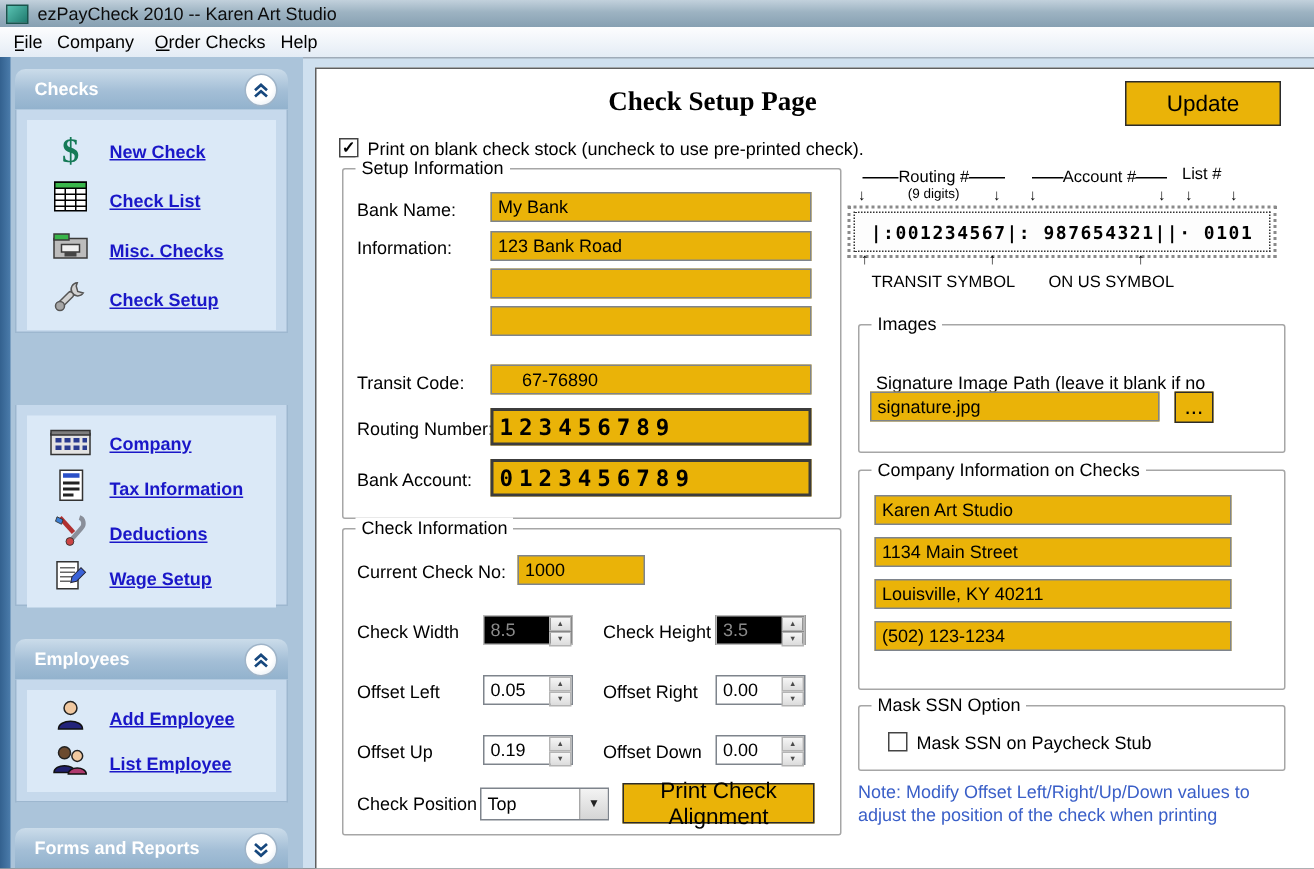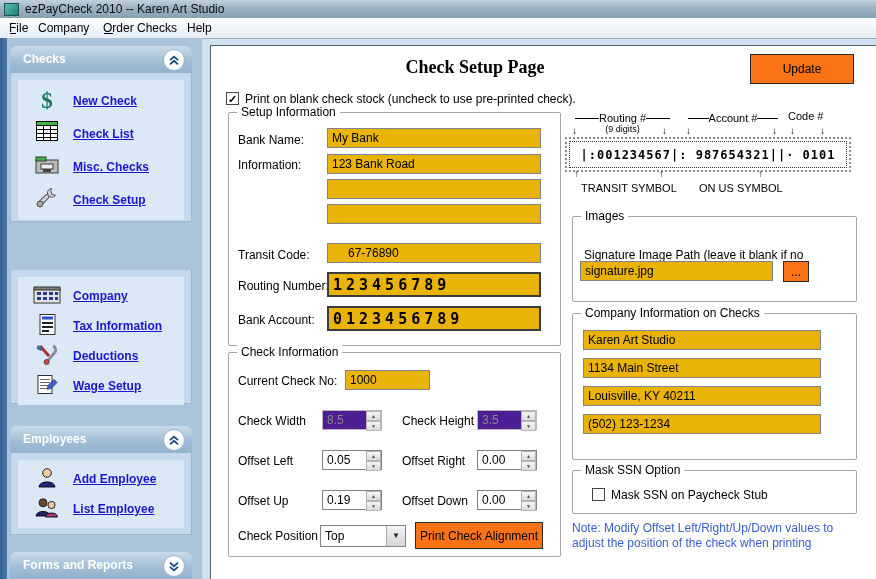--- a/index.html
+++ b/index.html
@@ -29,33 +29,33 @@
   .spanel{left:10px;width:182px;background:#c6d9ec;border:1px solid #9db7cf;border-top:none;box-sizing:border-box;}
   .sinner{margin:7px;background:#dbe9f7;padding:4px 0;}
   .srow{height:33px;display:flex;align-items:center;padding-left:12px;gap:9px;cursor:pointer;}
   .srow.h30{height:30px;}
   .sicon{width:34px;text-align:center;flex:0 0 34px;}
   .link{font-size:12px;font-weight:bold;color:#1a17c8;text-decoration:underline;white-space:nowrap;}
   
   .panel{left:210px;top:45px;width:700px;height:560px;background:#fff;border:1px solid #5f5f5f;}
   .ptitle{left:295px;top:57px;width:360px;text-align:center;font-family:"Liberation Serif",serif;
           font-weight:bold;font-size:18px;color:#000;}
-  .btn{background:#f97316;border:1.5px solid #2b2b2b;font-size:12px;color:#000;text-align:center;cursor:pointer;
+  .btn{background:#eab308;border:1.5px solid #2b2b2b;font-size:15px;color:#000;text-align:center;cursor:pointer;
        display:flex;align-items:center;justify-content:center;box-sizing:border-box;font-family:"Liberation Sans",sans-serif;}
   .lbl{font-size:12px;color:#000;white-space:nowrap;}
   .cb{width:13px;height:13px;background:#fff;border:1px solid #444;font-size:11px;font-weight:bold;
       line-height:12px;text-align:center;color:#000;cursor:pointer;box-sizing:border-box;}
   .grp{border:1px solid #a6a6a6;border-radius:2px;}
   .grpTitle{position:absolute;top:-8px;left:8px;background:#fff;padding:0 4px;font-size:12px;color:#000;white-space:nowrap;}
   .inp{border:1px solid #7e848c;background:#eab308;font-size:12px;font-family:"Liberation Sans",sans-serif;
        padding:1px 4px;box-sizing:border-box;color:#000;}
   .micrInp{border:2px solid #3c3c3c;font-family:"DejaVu Sans Mono",monospace;font-weight:bold;
            font-size:15px;letter-spacing:4px;padding-top:2px;}
   .spin{display:flex;height:20px;border:1px solid #7e848c;background:#fff;box-sizing:border-box;}
-  .spin.dis{background:#4c1d95;border-color:#b9b9b9;}
+  .spin.dis{background:#000000;border-color:#b9b9b9;}
   .spin.dis .spinval{color:#8a8a8a;}
   .spinval{flex:1;font-size:12px;padding:2px 0 0 4px;}
   .spinbtns{width:15px;display:flex;flex-direction:column;}
   .sb{flex:1;font-size:5px;line-height:8px;text-align:center;color:#4c4c4c;
       background:linear-gradient(180deg,#f6f6f6,#dcdcdc);border:1px solid #b4b4b4;cursor:pointer;}
   .dd{display:flex;height:22px;border:1px solid #7e848c;background:#fff;box-sizing:border-box;cursor:pointer;}
   .ddval{flex:1;font-size:12px;padding:3px 0 0 4px;}
   .ddbtn{width:18px;text-align:center;font-size:8px;line-height:20px;color:#222;
          background:linear-gradient(180deg,#f3f3f3,#d5d5d5);border-left:1px solid #a8a8a8;}
   
@@ -331,21 +331,21 @@
     <span class="bline"></span>
       <span>Routing #</span>
       <span class="bline"></span>
   </div>
   <div class="abs smalllbl" style="left:575px;top:124px;width:95px;">(9 digits)</div>
   <div class="abs bracket" style="left:688px;top:112px;width:90px;">
     <span class="bline"></span>
       <span>Account #</span>
       <span class="bline"></span>
   </div>
-  <div class="abs lbl" style="left:788px;top:110px;font-size:11px;">Code #</div>
+  <div class="abs lbl" style="left:788px;top:110px;font-size:11px;">List #</div>
 
   <span class="abs arrow" style="left:572px;top:126px;">↓</span>
   <span class="abs arrow" style="left:662px;top:126px;">↓</span>
   <span class="abs arrow" style="left:686px;top:126px;">↓</span>
   <span class="abs arrow" style="left:772px;top:126px;">↓</span>
   <span class="abs arrow" style="left:790px;top:126px;">↓</span>
   <span class="abs arrow" style="left:820px;top:126px;">↓</span>
 
   <div class="abs micrbox" style="left:569px;top:141px;width:276px;height:25px;">|:001234567|:  987654321||·  0101</div>
 

